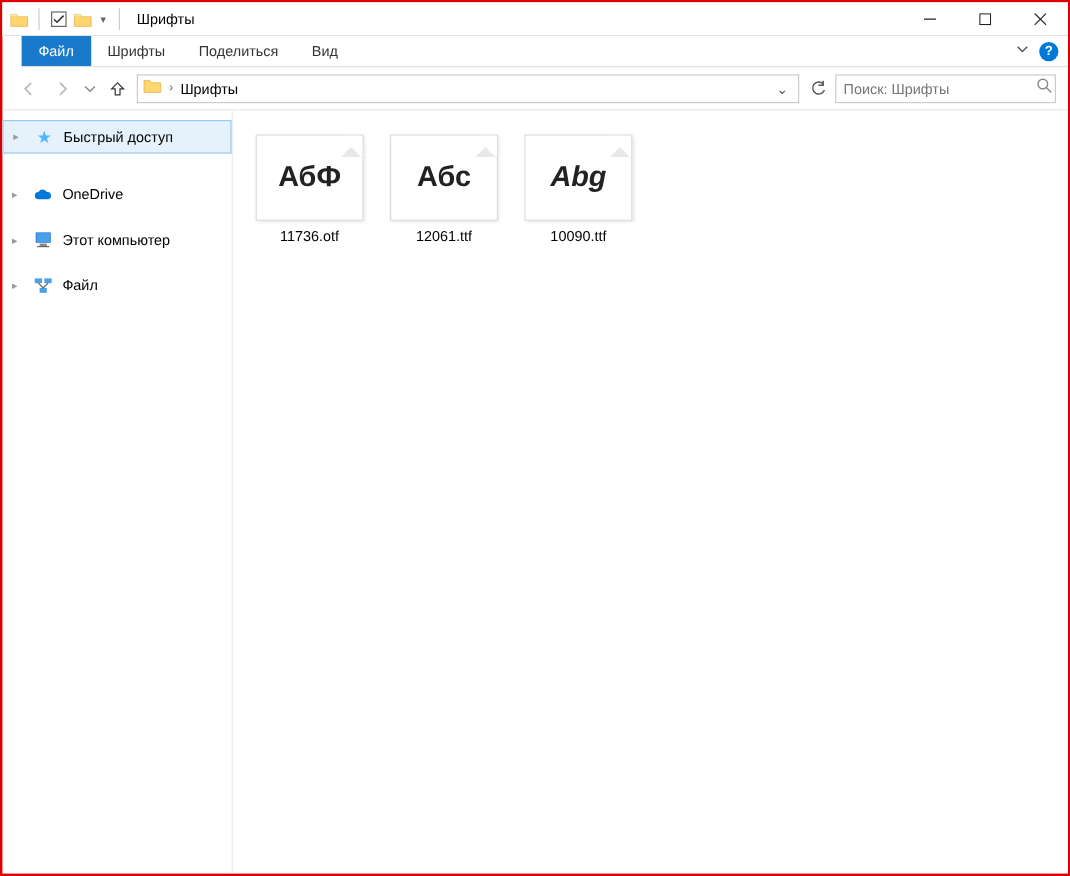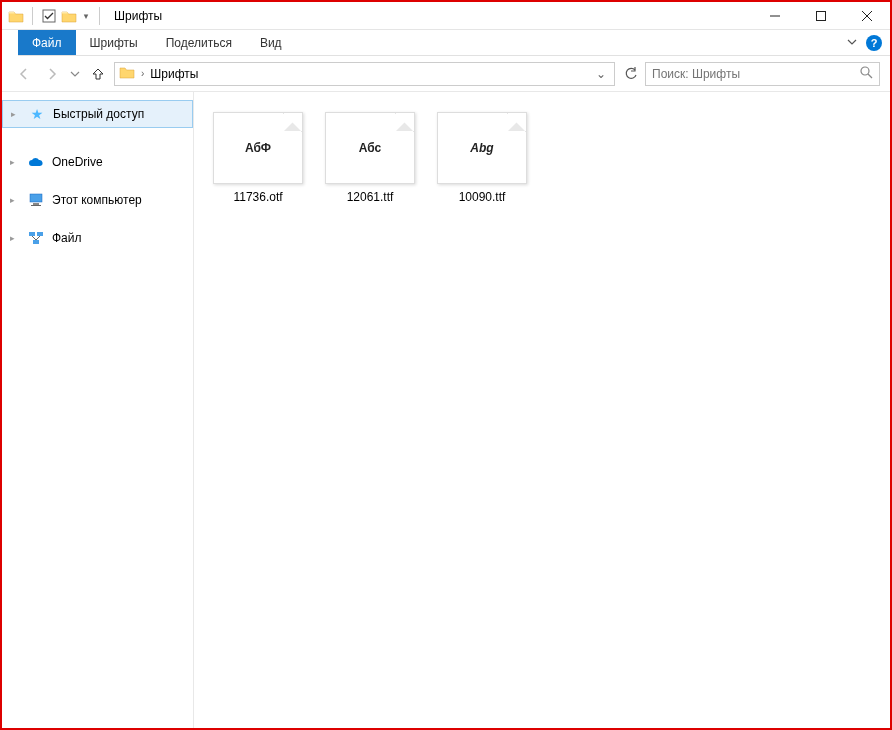--- a/index.html
+++ b/index.html
@@ -28,40 +28,40 @@
     
     .addressbar { height: 36px; display: flex; align-items: center; padding: 0 10px; gap: 4px; border-bottom: 1px solid #e8e8e8; }
     .nav-btn { width: 24px; height: 24px; display: flex; align-items: center; justify-content: center; color: #999; cursor: pointer; }
     .up-btn { color: #333; }
     .breadcrumb { flex: 1; height: 24px; border: 1px solid #ccc; display: flex; align-items: center; background: #fff; padding: 0 4px; gap: 6px; }
     .bc-icon svg { width: 16px; height: 14px; }
     .bc-chevron { color: #666; font-size: 10px; }
     .bc-item { font-size: 12px; cursor: pointer; }
     .bc-right { margin-left: auto; display: flex; align-items: center; gap: 2px; padding-right: 4px; }
     .refresh-btn { width: 22px; height: 22px; display: flex; align-items: center; justify-content: center; cursor: pointer; color: #555; border-left: 1px solid transparent; }
-    .searchbox { width: 235px; height: 24px; border: 1px solid #ccc; display: flex; align-items: center; padding: 0 6px; gap: 6px; background: #fff; }
+    .searchbox { width: 184px; height: 24px; border: 1px solid #ccc; display: flex; align-items: center; padding: 0 6px; gap: 6px; background: #fff; }
     .searchbox input { border: none; outline: none; flex: 1; font-size: 12px; color: #888; background: transparent; }
     .search-icon { color: #888; }
 
     
     .body { flex: 1; display: flex; overflow: hidden; }
     .sidebar { width: 192px; border-right: 1px solid #e8e8e8; padding: 8px 0; }
     .side-item { height: 28px; display: flex; align-items: center; padding-left: 26px; gap: 8px; font-size: 12px; cursor: pointer; position: relative; }
     .side-item.active { background: #e5f1fb; border: 1px solid #99ccf0; }
     .side-item .arrow { position: absolute; left: 8px; color: #999; font-size: 9px; }
     .side-icon { width: 16px; height: 16px; display: flex; align-items: center; justify-content: center; }
     .side-spacer { height: 10px; }
 
     
     .content { flex: 1; padding: 16px 12px; display: flex; flex-wrap: wrap; align-content: flex-start; gap: 8px; }
     .file-item { width: 104px; display: flex; flex-direction: column; align-items: center; gap: 6px; padding: 4px; cursor: pointer; }
     .file-thumb { width: 90px; height: 72px; background: #fff; border: 1px solid #ddd; position: relative; display: flex; align-items: center; justify-content: center; box-shadow: 1px 1px 3px rgba(0,0,0,0.15); }
     .file-thumb::before { content: ""; position: absolute; top: 0; right: 0; width: 18px; height: 18px; background: linear-gradient(135deg, #fff 48%, #ccc 50%, #e8e8e8 52%); clip-path: polygon(0 0, 100% 100%, 0 100%); transform: scaleX(-1); }
     .file-thumb::after { content: ""; position: absolute; top: 0; right: 0; width: 18px; height: 18px; background: #fff; clip-path: polygon(100% 0, 100% 100%, 0 0); border-left: 1px solid #ccc; border-bottom: 1px solid #ccc; }
-    .font-preview { font-size: 12px; font-weight: bold; color: #222; }
+    .font-preview { font-size: 24px; font-weight: bold; color: #222; }
     .font-preview.italic { }
     .font-preview.script { font-family: Liberation Sans, sans-serif; font-style: italic; }
     .file-label { font-size: 12px; text-align: center; }
 
     
     .statusbar { height: 26px; border-top: 1px solid #e1e1e1; display: flex; align-items: center; padding: 0 10px; font-size: 12px; color: #333; position: relative; }
     .view-toggles { position: absolute; right: 8px; display: flex; gap: 0; }
     .view-btn { width: 22px; height: 18px; border: 1px solid #ccc; display: flex; align-items: center; justify-content: center; cursor: pointer; background: #fff; }
     .view-btn.active { border-color: #0078d7; background: #e5f1fb; }
     .view-btn svg { width: 12px; height: 12px; }

